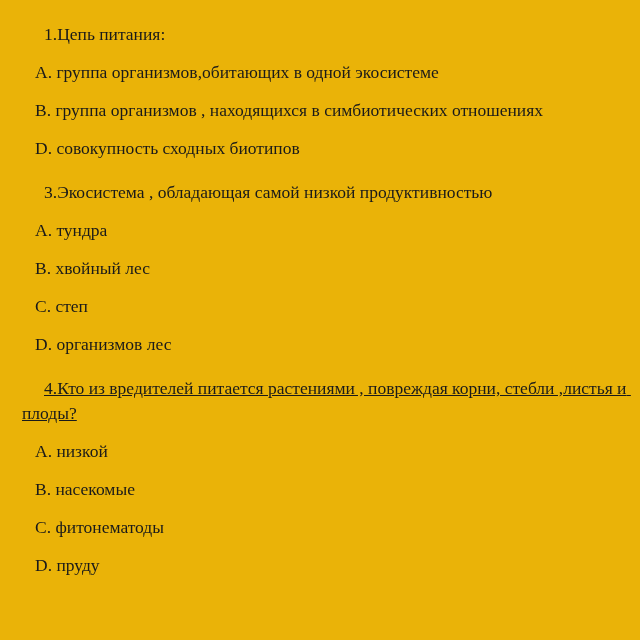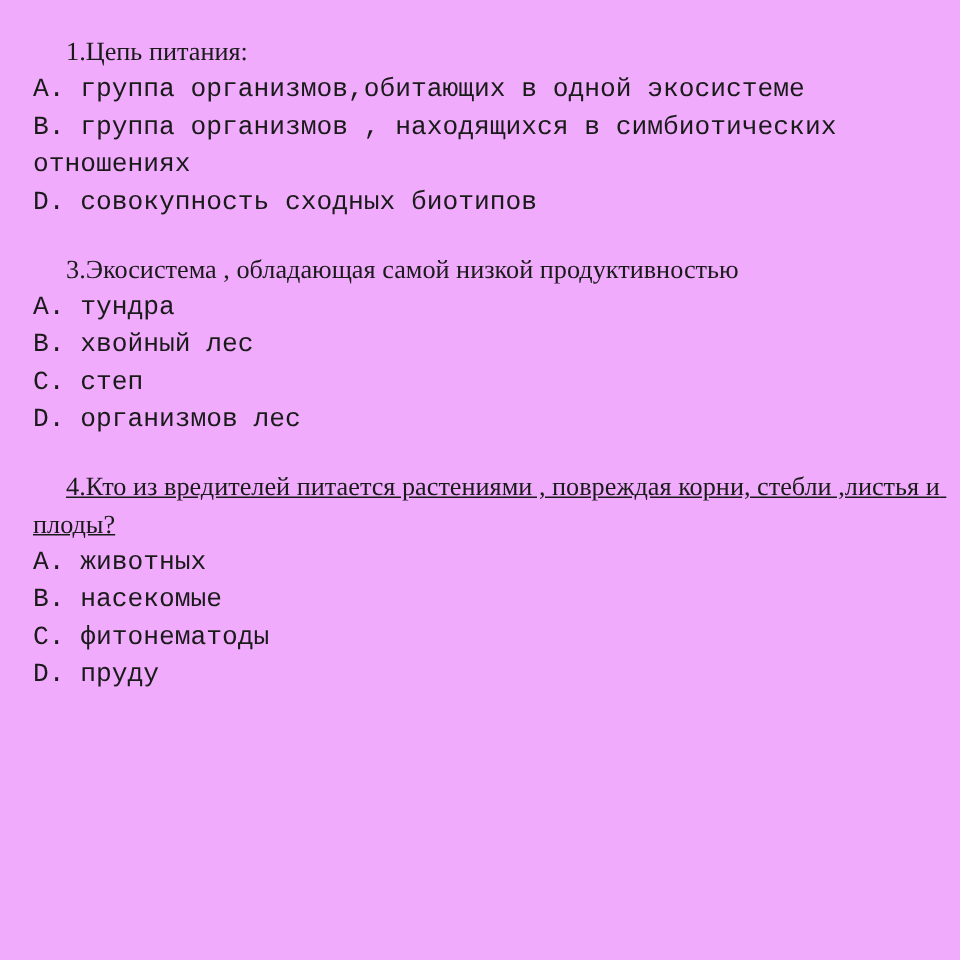--- a/index.html
+++ b/index.html
@@ -12,42 +12,41 @@
     height: 640px;
     overflow: hidden;
     font-family: "Liberation Serif", serif;
     color: #1a1a1a;
   }
   .page {
     width: 640px;
     height: 640px;
     box-sizing: border-box;
     padding: 22px 8px 0 22px;
-    background: #f0abfc;
+    background: #eab308;
   }
   .question-block {
     margin-bottom: 19px;
   }
   .q-stem {
     font-size: 17.5px;
     line-height: 25px;
     text-indent: 22px;
     margin: 0 0 1px 0;
     white-space: pre-wrap;
   }
   .q-stem.wrap {
     text-indent: 22px;
     text-decoration: underline;
   }
   .option {
     font-size: 17.5px;
     line-height: 25px;
-    margin: 0;
+    margin: 13px;
     white-space: pre-wrap;
-    font-family: Liberation Mono, monospace;
   }
 </style>
 </head>
 <body>
 
 <div class="page">
 
   <div class="question-block">
     <p class="q-stem">1.Цепь питания:</p>
     <p class="option">A. группа организмов,обитающих в одной экосистеме</p>
@@ -59,19 +58,19 @@
   <div class="question-block">
     <p class="q-stem">3.Экосистема , обладающая самой низкой продуктивностью</p>
     <p class="option">A. тундра</p>
     <p class="option">B. хвойный лес</p>
     <p class="option">C. степ</p>
     <p class="option">D. организмов лес</p>
   </div>
 
   <div class="question-block">
     <p class="q-stem wrap">4.Кто из вредителей питается растениями , повреждая корни, стебли ,листья и плоды?</p>
-    <p class="option">A. животных</p>
+    <p class="option">A. низкой</p>
     <p class="option">B. насекомые</p>
     <p class="option">C. фитонематоды</p>
     <p class="option">D. пруду</p>
   </div>
 
 </div>
 
 </body></html>

